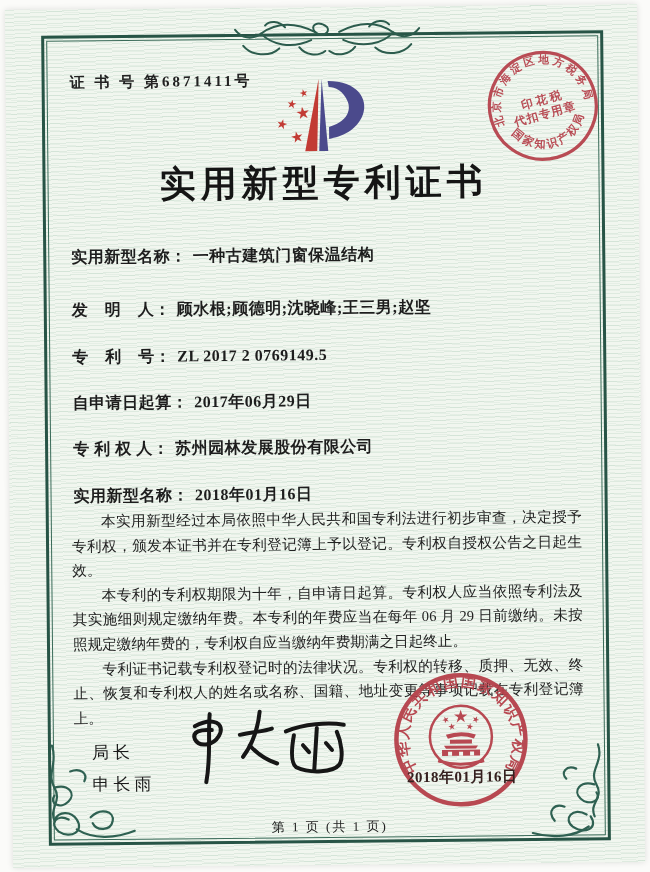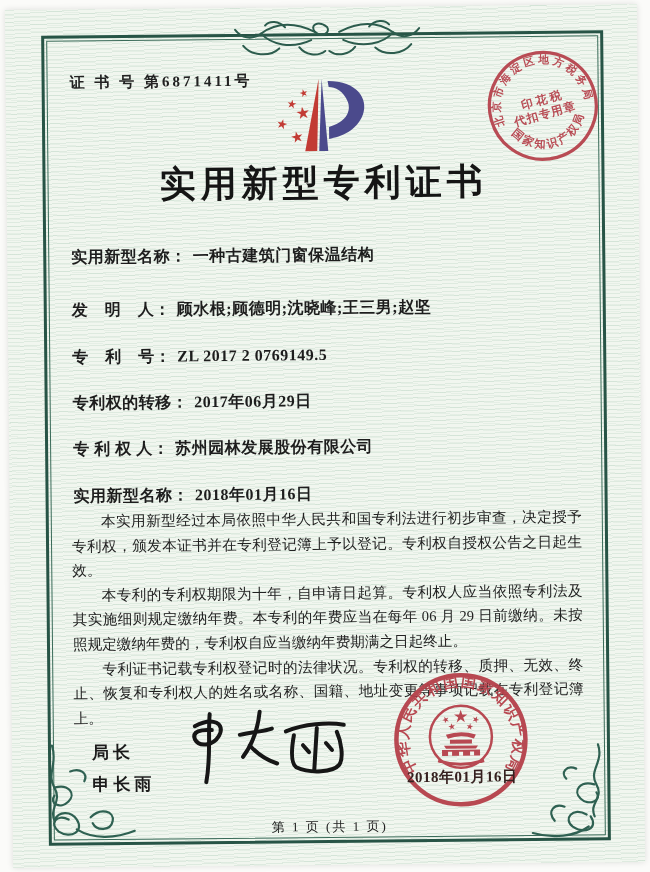--- a/index.html
+++ b/index.html
@@ -48,21 +48,21 @@
   .f0{top:238px}.f1{top:291px}.f2{top:338px}.f3{top:384px}.f4{top:430px}.f5{top:477px}
   .field .val{margin-left:6px;}
   .body-text{
     position:absolute;left:62px;top:500px;width:510px;
     font-size:14.6px;line-height:24.6px;text-align:justify;color:#222;
   }
   .body-text p{margin:0;text-indent:2em;}
   .signer{
     position:absolute;left:80px;top:728px;
     font-family:"Liberation Sans","DejaVu Sans",sans-serif;
-    font-size:17px;font-weight:700;letter-spacing:4px;color:#1b1b1b;line-height:32px;
+    font-size:17px;font-weight:400;letter-spacing:4px;color:#1b1b1b;line-height:32px;
   }
   .signature{position:absolute;left:168px;top:694px;width:188px;height:96px;}
   .office-seal{position:absolute;left:378px;top:663px;width:142px;height:142px;opacity:0.95;}
   .seal-date{
     position:absolute;left:382px;top:762px;width:136px;text-align:center;
     font-size:15px;font-weight:bold;letter-spacing:0.5px;color:#35201f;
   }
   .footer{
     position:absolute;left:36px;top:811px;width:562px;text-align:center;
     font-size:13px;letter-spacing:2px;color:#222;
@@ -142,21 +142,21 @@
   <div class="field f0">
     <span>实用新型名称：</span><span class="val">一种古建筑门窗保温结构</span>
   </div>
   <div class="field f1">
     <span>发　明　人：</span><span class="val">顾水根;顾德明;沈晓峰;王三男;赵坚</span>
   </div>
   <div class="field f2">
     <span>专　利　号：</span><span class="val">ZL 2017 2 0769149.5</span>
   </div>
   <div class="field f3">
-    <span>专利权的转移：</span><span class="val">2017年06月29日</span>
+    <span>自申请日起算：</span><span class="val">2017年06月29日</span>
   </div>
   <div class="field f4">
     <span>专 利 权 人：</span><span class="val">苏州园林发展股份有限公司</span>
   </div>
   <div class="field f5">
     <span>实用新型名称：</span><span class="val">2018年01月16日</span>
   </div>
 
   <div class="body-text">
     <p>本实用新型经过本局依照中华人民共和国专利法进行初步审查，决定授予专利权，颁发本证书并在专利登记簿上予以登记。专利权自授权公告之日起生效。</p>

